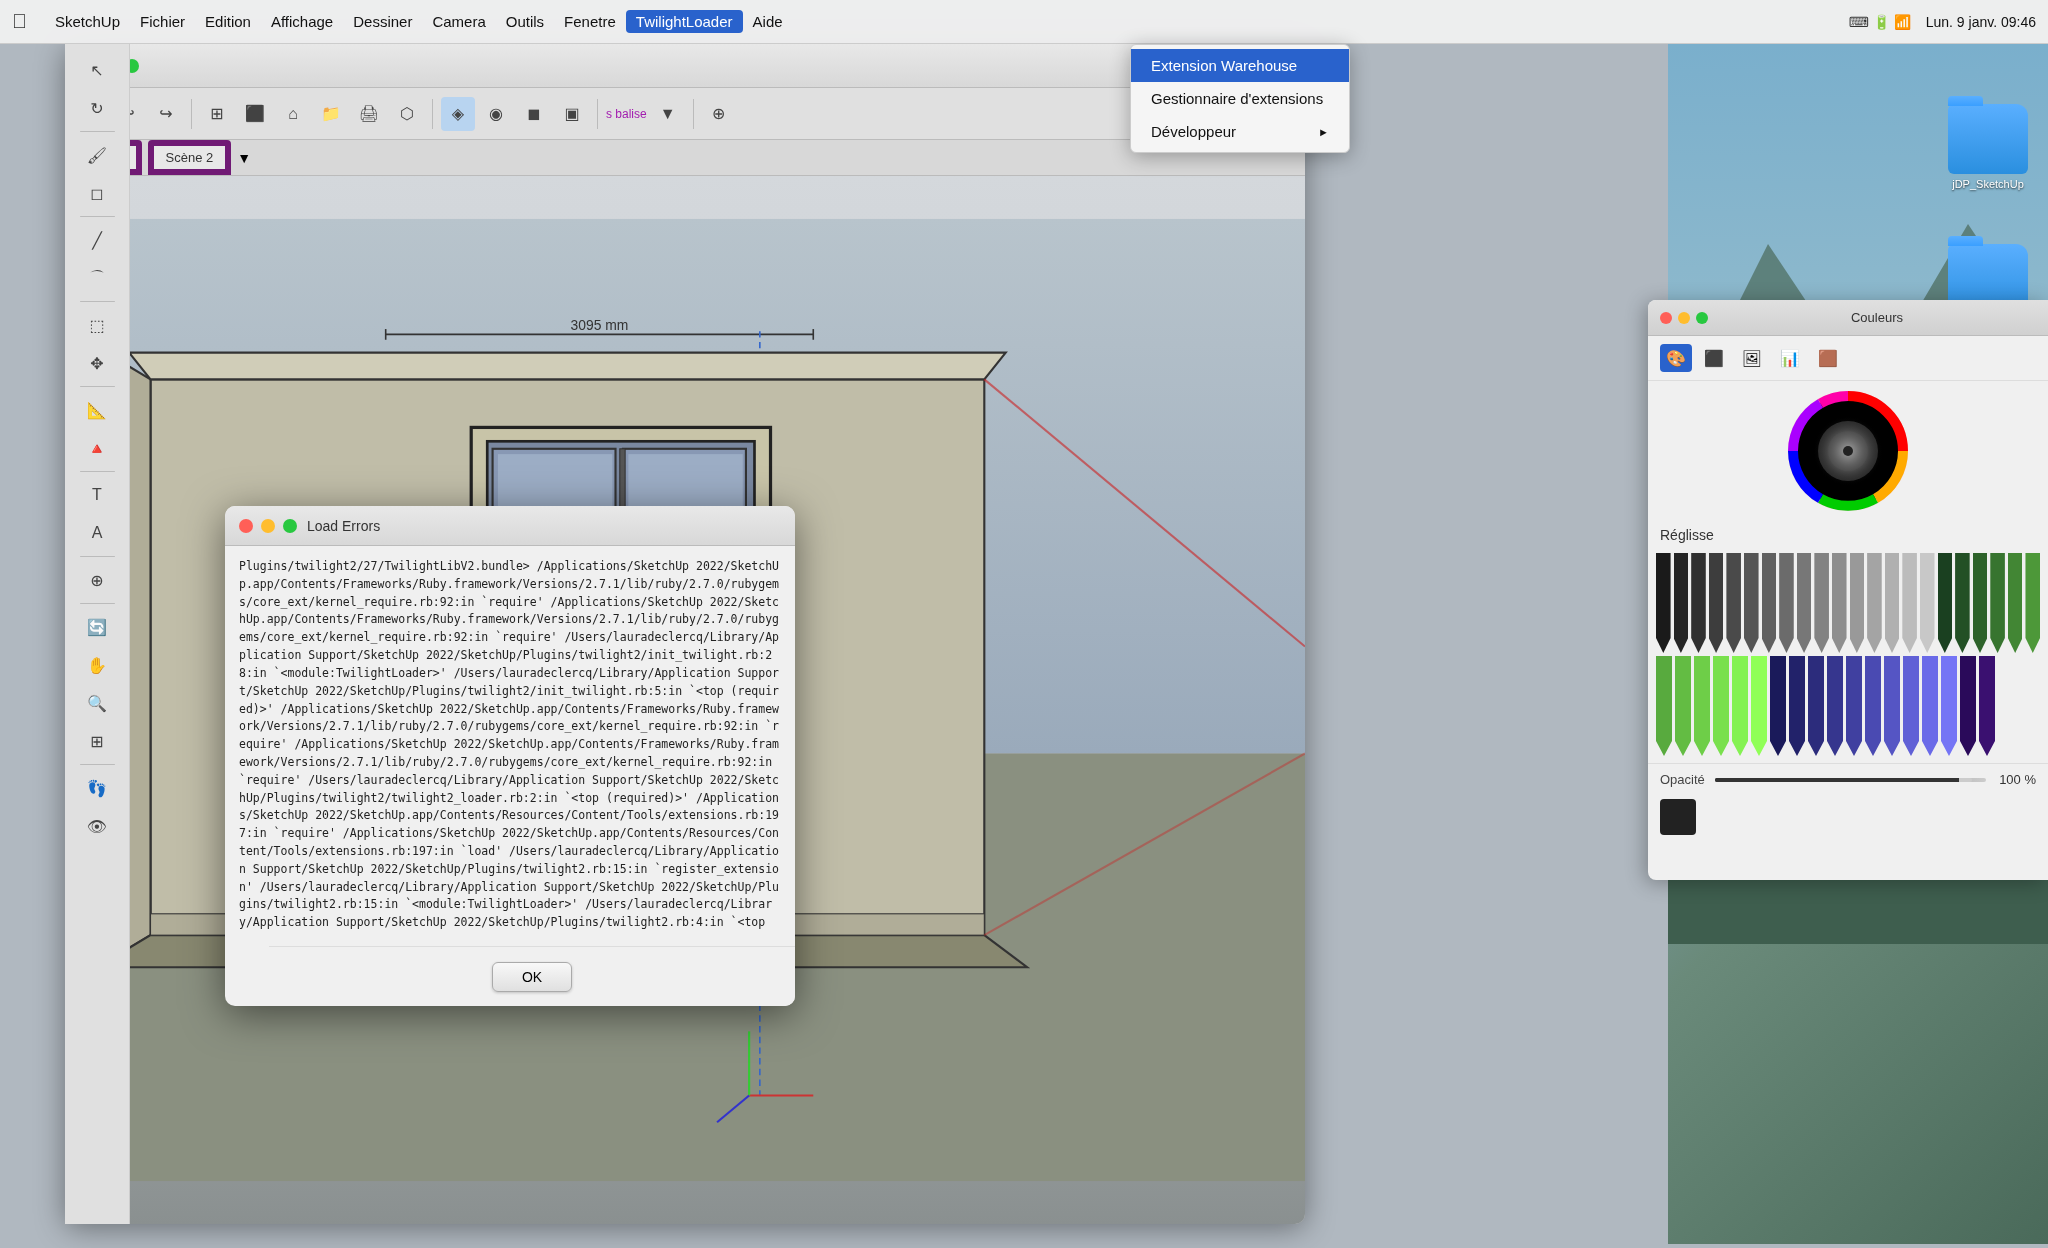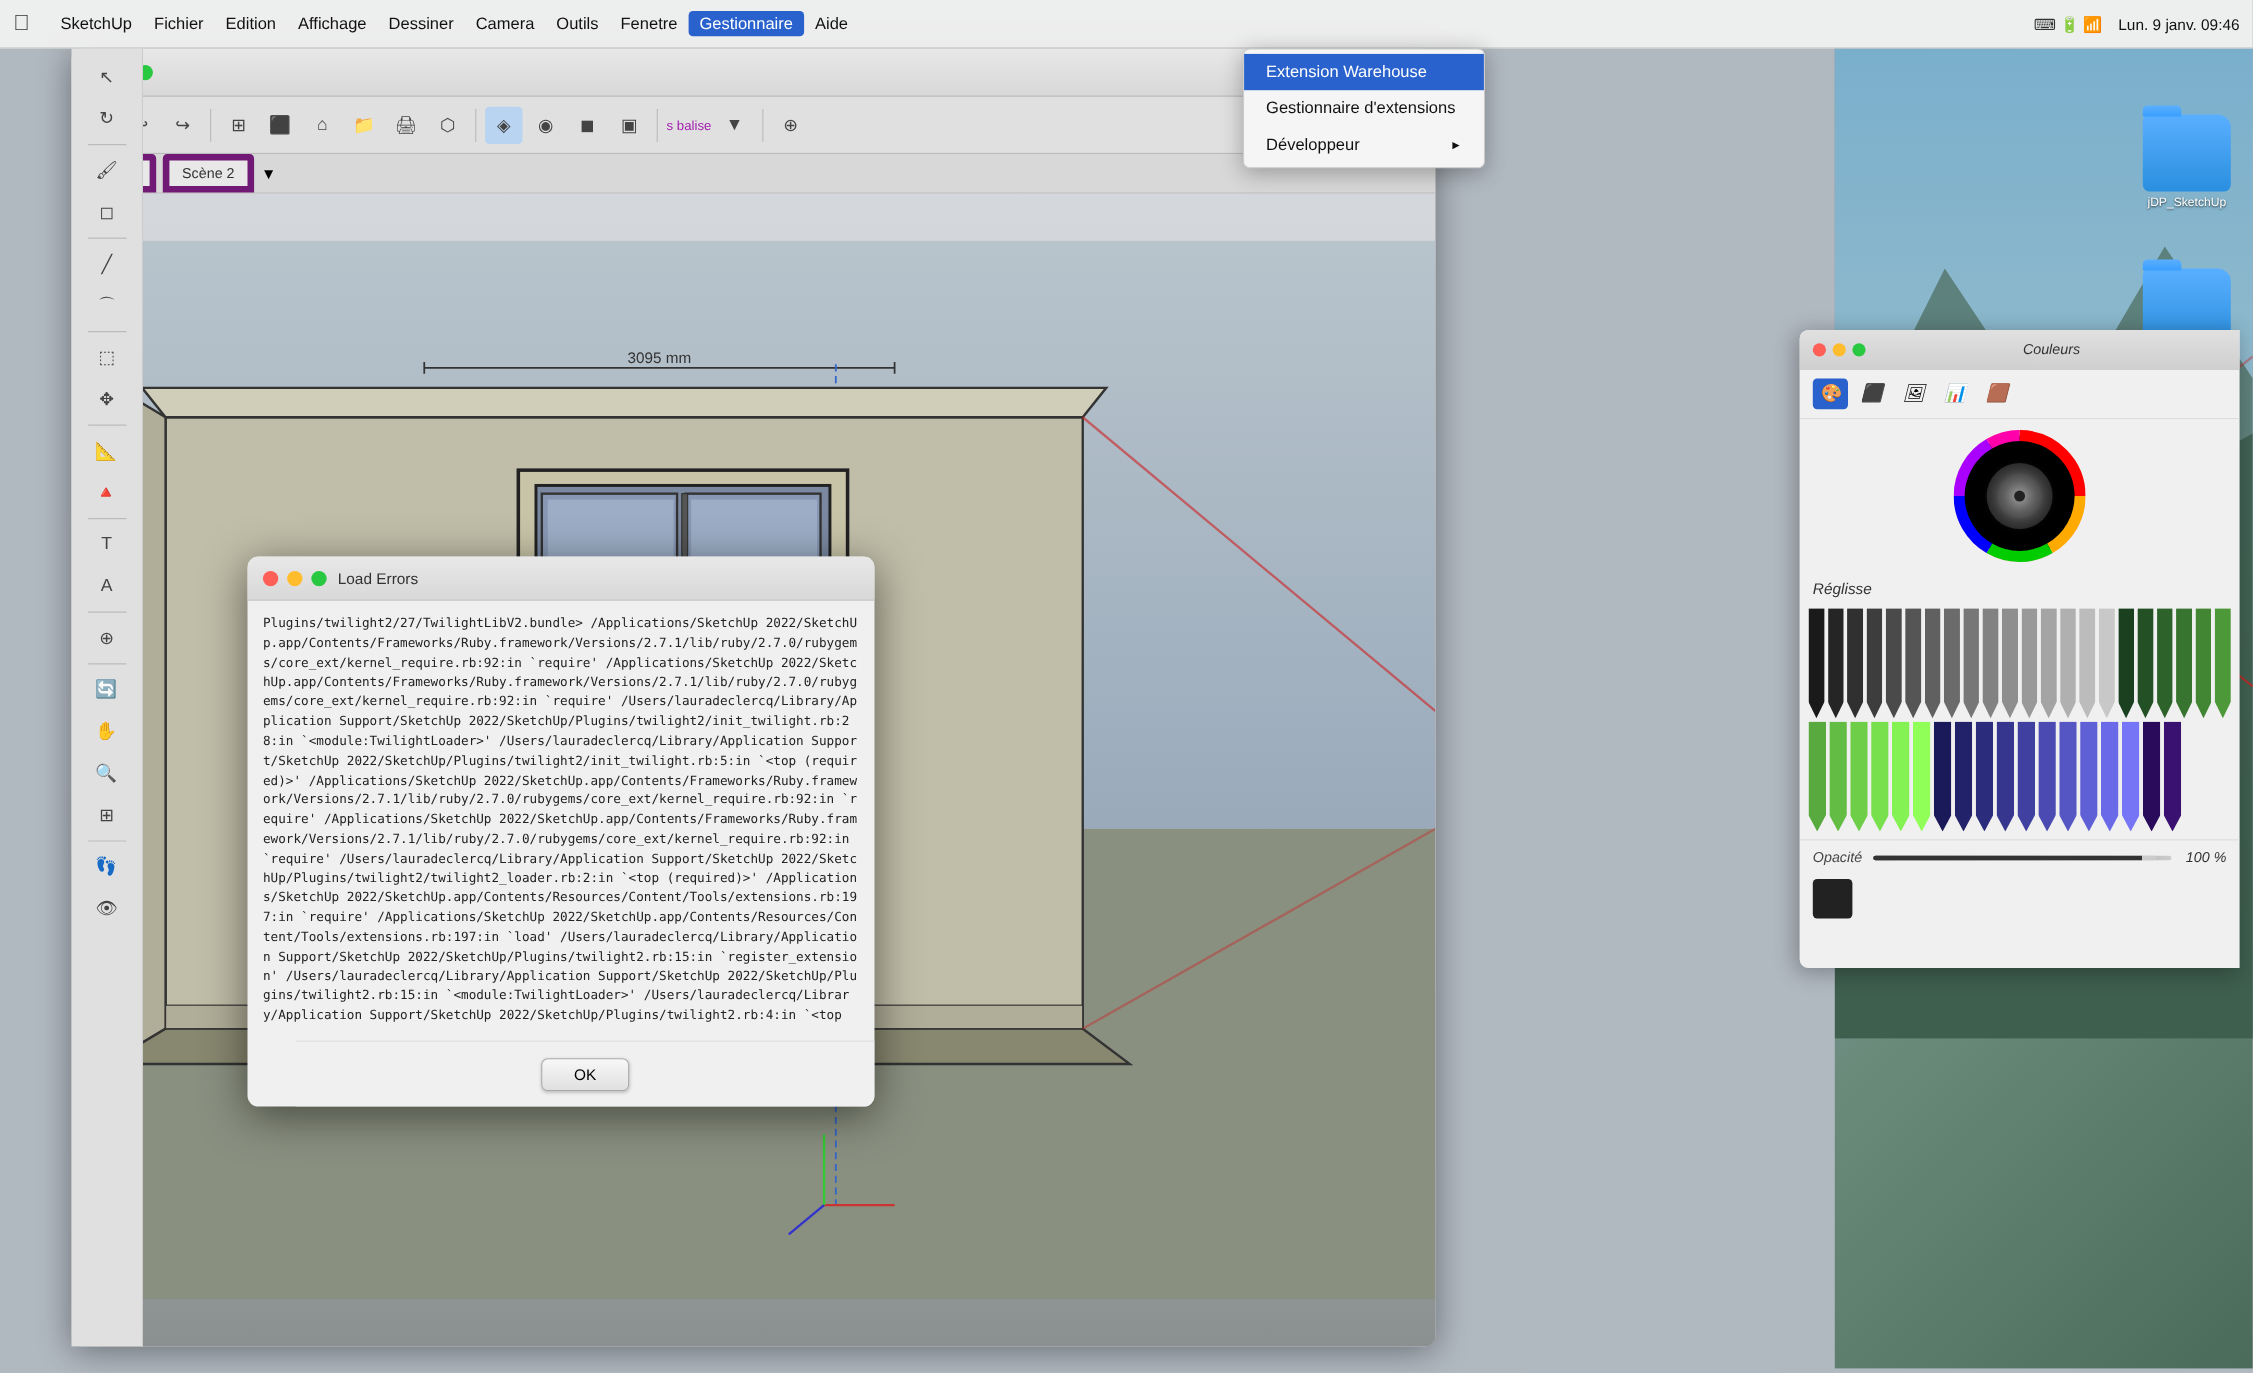--- a/index.html
+++ b/index.html
@@ -293,28 +293,27 @@
       display: flex;
       align-items: center;
       justify-content: center;
       box-shadow: 0 1px 3px rgba(0,0,0,0.2);
     }
 
     
     .couleurs-panel {
       position: absolute;
       top: 300px;
-      right: 12px;
+      right: 0;
       width: 400px;
       height: 580px;
       background: #f0f0f0;
       border-radius: 8px 0 0 8px;
       box-shadow: -3px 3px 20px rgba(0,0,0,0.3);
       overflow: hidden;
-      font-style: italic;
     }
     .couleurs-titlebar {
       height: 36px;
       background: linear-gradient(to bottom, #e0e0e0, #d0d0d0);
       display: flex;
       align-items: center;
       padding: 0 12px;
       border-bottom: 1px solid #bbb;
     }
     .couleurs-tl { display: flex; gap: 6px; margin-right: 10px; }
@@ -456,21 +455,21 @@
 <div class="menubar">
   <span class="menubar-apple"></span>
   <span class="menubar-item">SketchUp</span>
   <span class="menubar-item">Fichier</span>
   <span class="menubar-item">Edition</span>
   <span class="menubar-item">Affichage</span>
   <span class="menubar-item">Dessiner</span>
   <span class="menubar-item">Camera</span>
   <span class="menubar-item">Outils</span>
   <span class="menubar-item">Fenetre</span>
-  <span class="menubar-item active">Gestionnaire</span>
+  <span class="menubar-item active">TwilightLoader</span>
   <span class="menubar-item">Aide</span>
   <div class="menubar-right">
     <span>⌨ 🔋 📶</span>
     <span class="menubar-clock">Lun. 9 janv.  09:46</span>
   </div>
 </div>
 
 <div class="dropdown-menu">
   <div class="dropdown-item active-menu">
     <span>Extension Warehouse</span>

